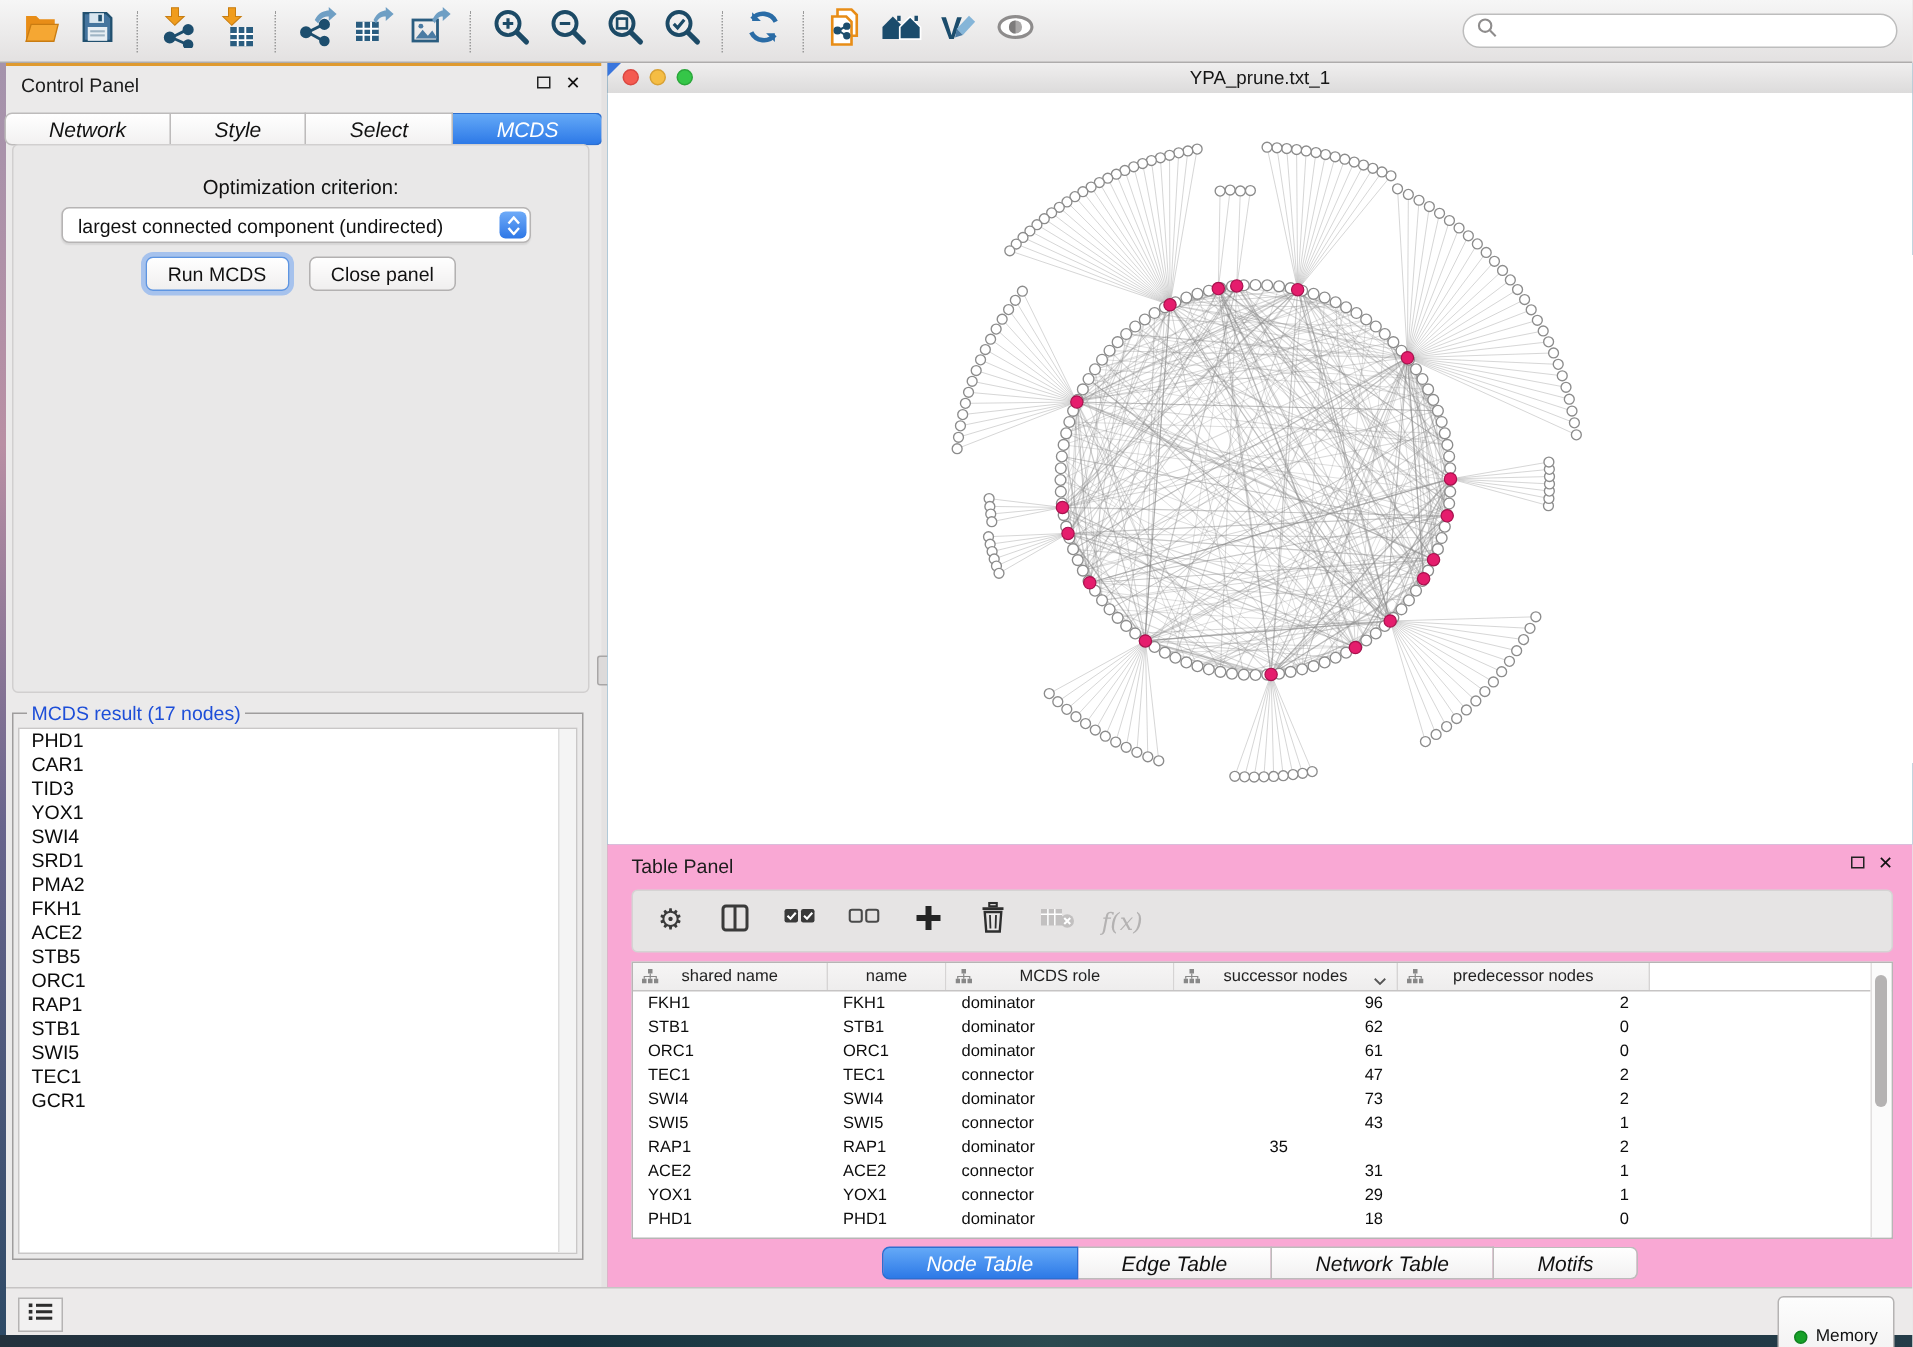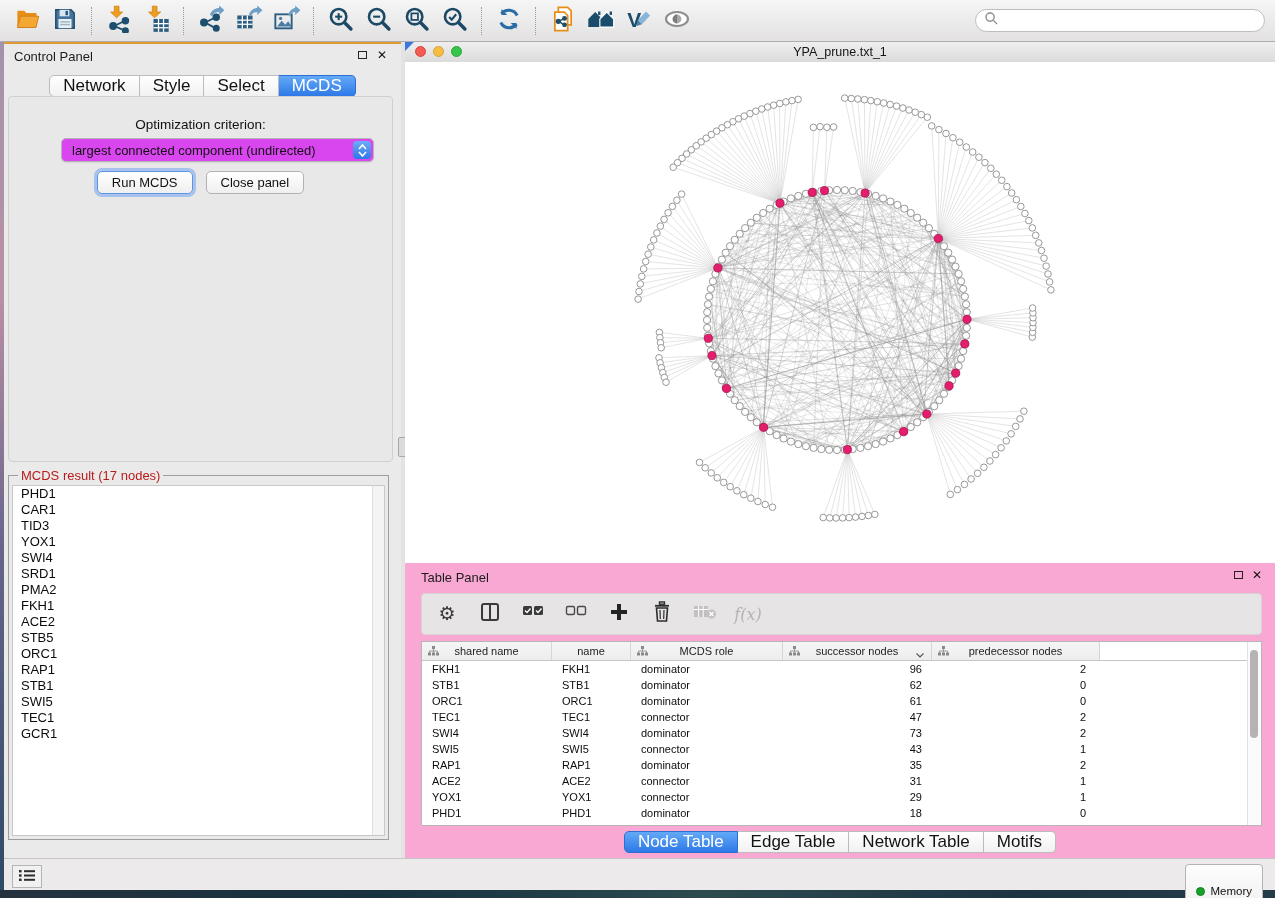--- a/index.html
+++ b/index.html
@@ -28,39 +28,39 @@
   .cpanel{border-top:2px solid #df9a2f;}
   .panel-titlebar{position:relative;height:24px;}
   .panel-title{position:absolute;left:10px;top:5px;font-size:13px;color:#1c1c1c;}
   .float-glyph{position:absolute;top:7px;width:9px;height:8px;border:1.5px solid #222;box-sizing:border-box;}
   .close-glyph{position:absolute;top:4px;font-size:12px;font-weight:bold;color:#111;}
   .cpanel .float-glyph{right:34px;}
   .cpanel .close-glyph{right:14px;}
   .seg-tabs{position:absolute;left:0;right:0;display:flex;justify-content:center;}
   .cpanel .seg-tabs{top:31px;}
   .seg{border:1px solid #bdbbbb;border-left:none;background:linear-gradient(#ffffff,#f2f1f1);
-    font-size:17px;color:#111;padding:3px 13px;line-height:14px;cursor:default;}
+    font-size:14px;color:#111;padding:3px 29px;line-height:14px;cursor:default;font-style:italic;}
   .seg:first-child{border-left:1px solid #bdbbbb;border-radius:5px 0 0 5px;}
   .seg:last-child{border-radius:0 5px 5px 0;}
   .seg.active{background:linear-gradient(#64a9f7,#2d79e7);color:#fff;border-color:#2d6fd0;}
   .cp-card{position:absolute;left:4px;top:52px;width:385px;height:366px;background:#e9e8e8;
     border:1px solid #d1cfcf;border-radius:4px;box-sizing:border-box;}
   .opt-label{position:absolute;left:0;right:0;top:20px;text-align:center;font-size:13.5px;color:#111;}
-  .mac-select{position:absolute;left:52px;top:41px;width:313px;height:24px;background:#d946ef;
+  .mac-select{position:absolute;left:32px;top:41px;width:313px;height:24px;background:#ffffff;
     border:1px solid #b6b4b4;border-radius:5px;box-sizing:border-box;display:flex;align-items:center;
     font-size:13px;padding-left:10px;box-shadow:0 1px 1px rgba(0,0,0,.08);}
   .sel-stepper{position:absolute;right:2px;top:2px;bottom:2px;width:18px;border-radius:4px;
     background:linear-gradient(#6fabf8,#2e77e6);display:flex;flex-direction:column;align-items:center;justify-content:center;gap:1px;}
   .btn-row{position:absolute;left:0;right:0;top:74px;display:flex;justify-content:center;gap:13px;}
   .mac-btn{height:23px;background:linear-gradient(#ffffff,#f0efef);border:1px solid #b3b1b1;
     border-radius:5px;font-size:13px;color:#111;padding:0 14px;line-height:21px;box-sizing:border-box;}
   .mac-btn.focused{border-color:#5e95e2;box-shadow:0 0 0 3px rgba(112,163,241,.55);}
   .result-group{position:absolute;left:4px;top:424px;width:381px;height:372px;margin:0;
     border:1px solid #9f9d9d;padding:2px 3px 3px 3px;box-sizing:border-box;background:#ebeaea;}
-  .result-group legend{font-size:13px;padding:0 3px;margin-left:6px;color:#b91c1c;}
+  .result-group legend{font-size:13px;padding:0 3px;margin-left:6px;color:#1d4ed8;}
   .result-list{position:relative;width:100%;height:100%;background:#fff;border:1px solid #c9c7c7;
     box-sizing:border-box;overflow:hidden;}
   .result-item{font-size:13px;line-height:16px;padding-left:8px;color:#0b0b0b;}
   .list-scroll{position:absolute;right:0;top:0;bottom:0;width:11px;background:#f4f4f4;border-left:1px solid #dedede;}
   
   .netwin{position:absolute;left:405px;top:42px;width:870px;height:521px;background:#0369a1;}
   .net-titlebar{position:absolute;left:0;top:0;right:0;height:20px;
     background:linear-gradient(#f0efef,#dcdbdb);border-bottom:1px solid #b3b1b1;}
   .tl{position:absolute;top:4px;width:11px;height:11px;border-radius:50%;box-sizing:border-box;}
   .tl.red{left:10px;background:#f45b51;border:1px solid #da4741;}
@@ -1275,21 +1275,21 @@
           <div class="td l" style="width: 130px;">SWI5</div>
           <div class="td l" style="width: 79px;">SWI5</div>
           <div class="td l" style="width: 152px;">connector</div>
           <div class="td r" style="width: 149px; padding-right: 10px;">43</div>
           <div class="td r" style="width: 168px; padding-right: 14px;">1</div>
         </div>
         <div class="trow">
           <div class="td l" style="width: 130px;">RAP1</div>
           <div class="td l" style="width: 79px;">RAP1</div>
           <div class="td l" style="width: 152px;">dominator</div>
-          <div class="td r" style="width: 149px; padding-right: 10px;">35</div>
+          <div class="td r" style="width: 149px; padding-right: 10px; text-align: center;">35</div>
           <div class="td r" style="width: 168px; padding-right: 14px;">2</div>
         </div>
         <div class="trow">
           <div class="td l" style="width: 130px;">ACE2</div>
           <div class="td l" style="width: 79px;">ACE2</div>
           <div class="td l" style="width: 152px;">connector</div>
           <div class="td r" style="width: 149px; padding-right: 10px;">31</div>
           <div class="td r" style="width: 168px; padding-right: 14px;">1</div>
         </div>
         <div class="trow">

